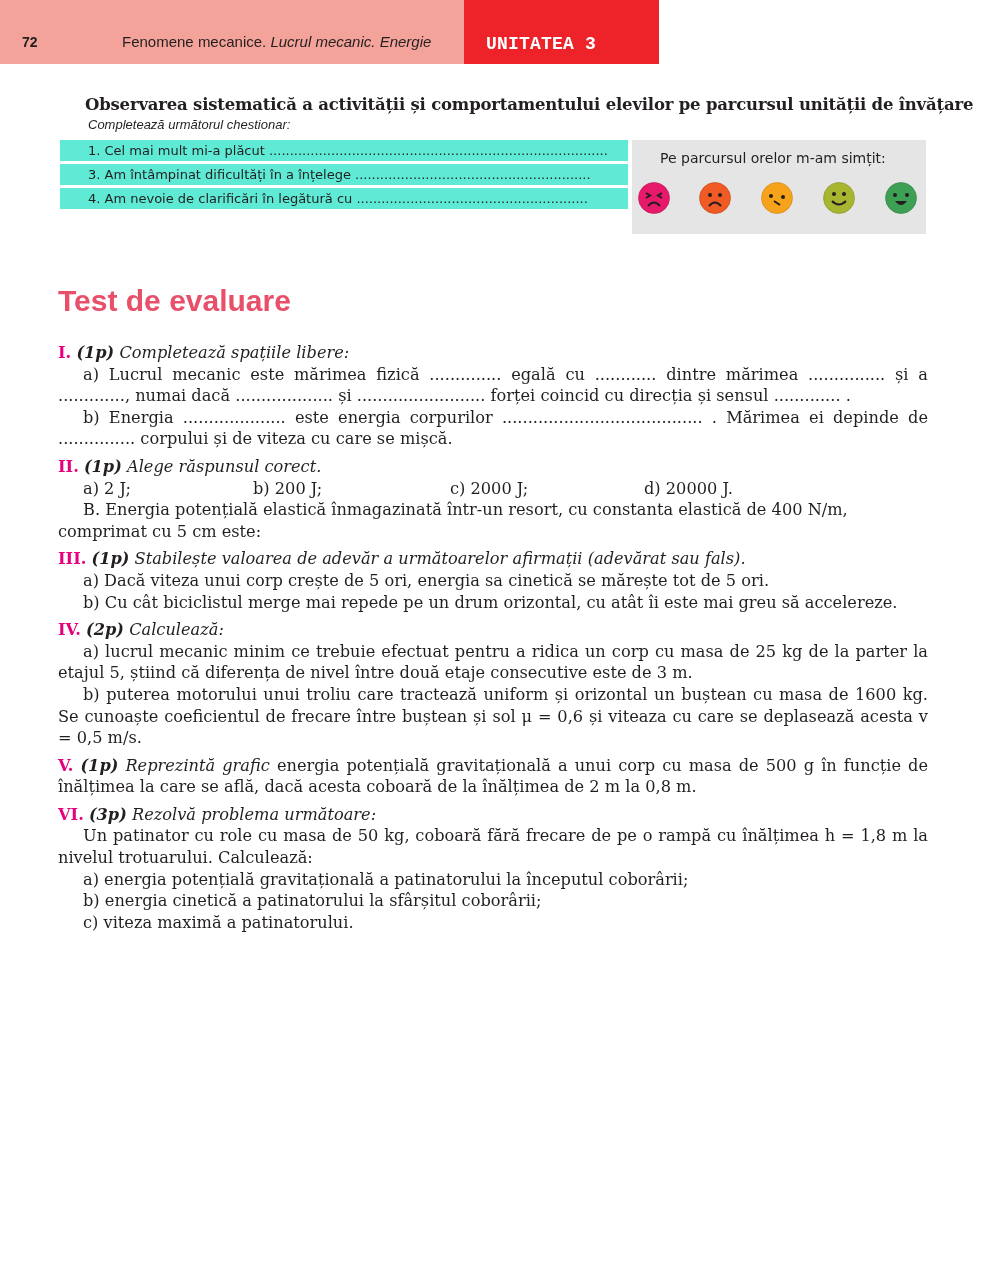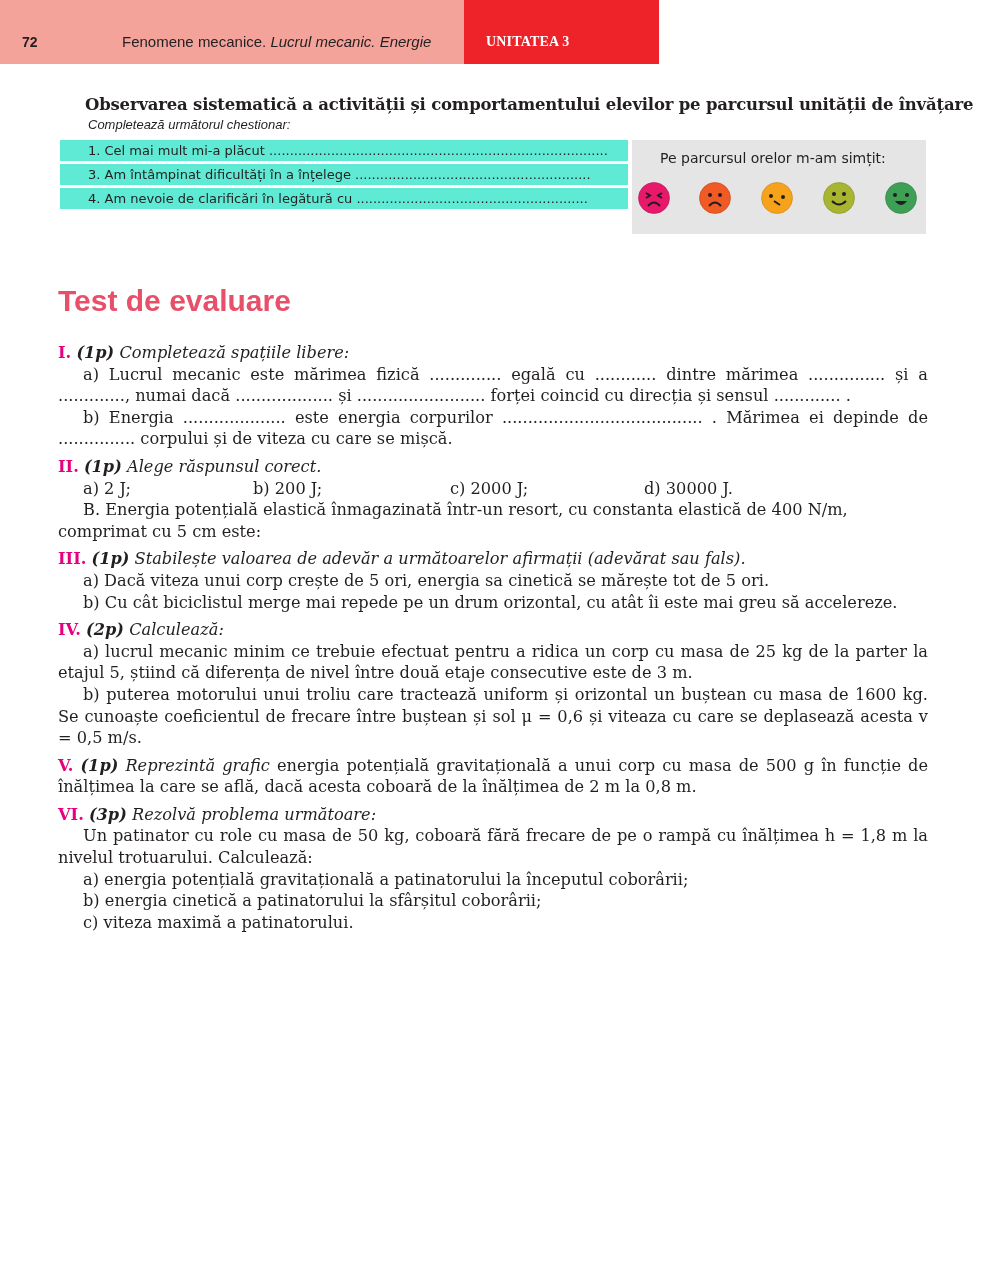--- a/index.html
+++ b/index.html
@@ -5,21 +5,21 @@
   html, body { margin:0; padding:0; }
   body { width:1000px; height:1268px; background:#ffffff; position:relative; overflow:hidden; font-family:"DejaVu Serif", serif; color:#231f20; }
 
   
   .hdr { position:absolute; left:0; top:0; width:1000px; height:64px; }
   .hdr-left { position:absolute; left:0; top:0; width:464px; height:64px; background:#f4a39b; }
   .hdr-right { position:absolute; left:464px; top:0; width:195px; height:64px; background:#ee2229; }
   .pg-num { position:absolute; left:22px; top:34px; font-family:"Liberation Sans", sans-serif; font-weight:bold; font-size:14px; color:#231f20; }
   .hdr-title { position:absolute; left:122px; top:33px; font-family:"Liberation Sans", sans-serif; font-size:15px; color:#231f20; }
   .hdr-title i { font-style:italic; }
-  .unit { position:absolute; left:486px; top:34px; font-family:Liberation Serif, serif; font-weight:bold; font-size:14px; color:#ffffff; letter-spacing:0.2px; }
+  .unit { position:absolute; left:486px; top:34px; font-family:Liberation Mono, monospace; font-weight:bold; font-size:18px; color:#ffffff; letter-spacing:0.2px; }
 
   
   .obs-title { position:absolute; left:85px; top:95px; font-family:"DejaVu Serif", serif; font-weight:bold; font-size:16.5px; color:#231f20; letter-spacing:-0.2px; white-space:nowrap; }
   .obs-sub { position:absolute; left:88px; top:117px; font-family:Liberation Sans, sans-serif; font-style:italic; font-size:13px; color:#231f20; }
   .q-list { position:absolute; left:60px; top:140px; width:568px; }
   .q-row { height:21px; margin-bottom:3px; background:#5eead4; font-family:"DejaVu Sans", sans-serif; font-size:13px; line-height:21px; padding-left:28px; color:#231f20; white-space:nowrap; overflow:hidden; }
   .feel-box { position:absolute; left:632px; top:140px; width:294px; height:94px; background:#e5e5e5; }
   .feel-label { position:absolute; left:28px; top:10px; font-family:"DejaVu Sans", sans-serif; font-size:14px; color:#231f20; }
   .face { position:absolute; top:42px; width:32px; height:32px; border-radius:50%; }
   .face svg { width:32px; height:32px; display:block; }
@@ -114,21 +114,21 @@
     <p class="ind just">a) Lucrul mecanic este mărimea fizică .............. egală cu ............ dintre mărimea ............... și a ............., numai dacă ................... și ......................... forței coincid cu direcția și sensul ............. .</p>
     <p class="ind just">b) Energia .................... este energia corpurilor ....................................... . Mărimea ei depinde de ............... corpului și de viteza cu care se mișcă.</p>
   </div>
 
   <div class="sec">
     <p><span class="num">II.</span> <span class="pts">(1p)</span><span class="it"> Alege răspunsul corect.</span></p>
     <div class="opts">
       <span>a) 2 J;</span>
       <span>b) 200 J;</span>
       <span>c) 2000 J;</span>
-      <span>d) 30000 J.</span>
+      <span>d) 20000 J.</span>
     </div>
     <p class="ind">B. Energia potențială elastică înmagazinată într-un resort, cu constanta elastică de 400 N/m, comprimat cu 5 cm este:</p>
   </div>
 
   <div class="sec">
     <p><span class="num">III.</span> <span class="pts">(1p)</span><span class="it"> Stabilește valoarea de adevăr a următoarelor afirmații (adevărat sau fals).</span></p>
     <p class="ind">a) Dacă viteza unui corp crește de 5 ori, energia sa cinetică se mărește tot de 5 ori.</p>
     <p class="ind">b) Cu cât biciclistul merge mai repede pe un drum orizontal, cu atât îi este mai greu să accelereze.</p>
   </div>
 

